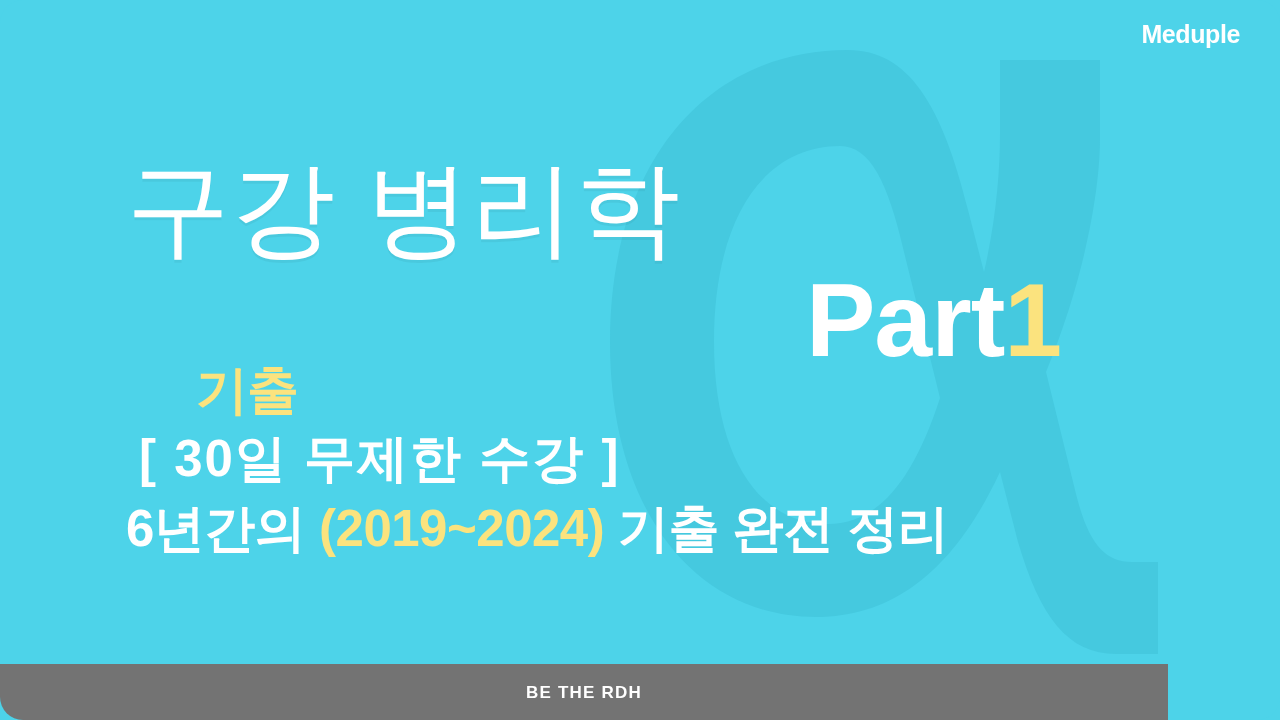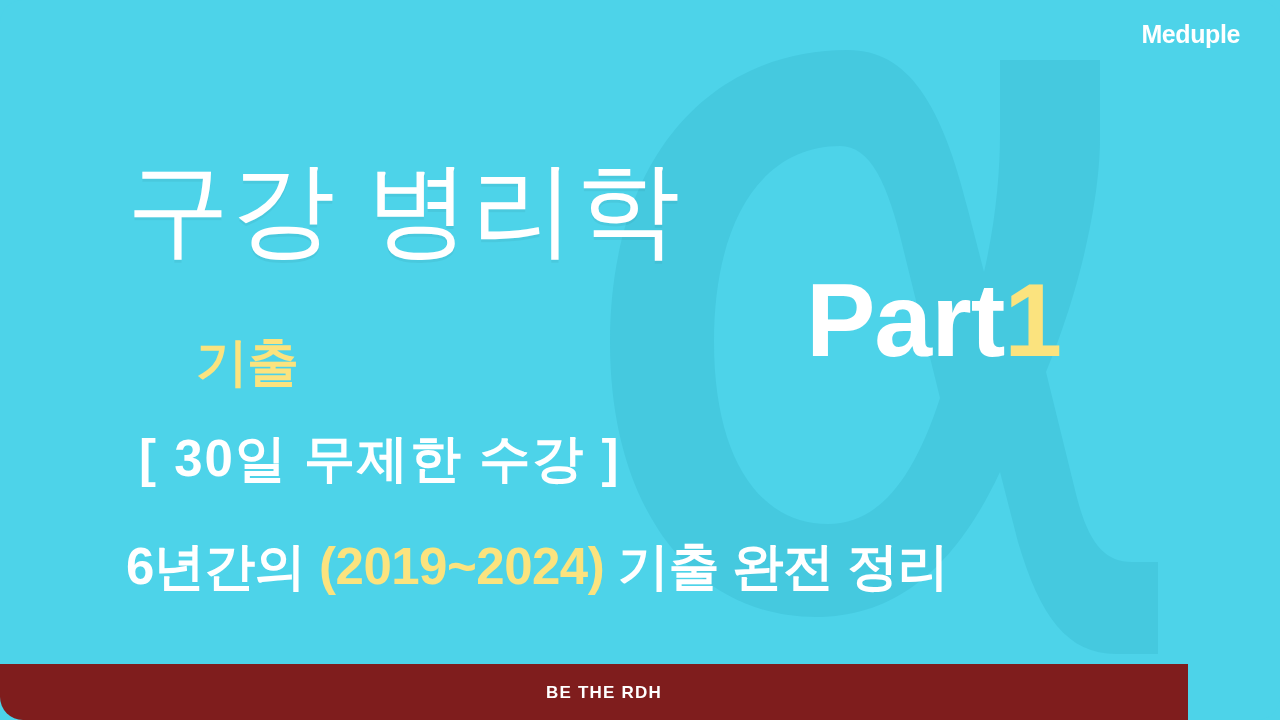--- a/index.html
+++ b/index.html
@@ -73,21 +73,21 @@
     font-weight: normal;
     letter-spacing: 1px;
     line-height: 1.1;
     white-space: nowrap;
     text-shadow: 0 3px 0 rgba(0,0,0,0.045);
   }
 
   .line-sub {
     position: absolute;
     left: 196px;
-    top: 272px;
+    top: 300px;
     height: 126px;
     display: flex;
     align-items: flex-end;
     white-space: nowrap;
     line-height: 1;
   }
   .sub-small {
     color: #fbe37e;
     font-size: 52px;
     font-weight: bold;
@@ -129,38 +129,36 @@
 
   .line-range {
     position: absolute;
     left: 126px;
     top: 500px;
     font-size: 51px;
     font-weight: bold;
     letter-spacing: -0.5px;
     line-height: 1.15;
     white-space: nowrap;
-    margin-top: 38px;
   }
   .range-white { color: #ffffff; }
   .range-accent { color: #fbe37e; }
 
   
   .footer-band {
     position: absolute;
     left: 0;
     bottom: 0;
     width: 1168px;
     height: 56px;
-    background: #7f1d1d;
+    background: #737373;
     z-index: 4;
     display: flex;
     align-items: center;
     justify-content: center;
-    padding-left: 20px;
   }
   .footer-text {
     color: #ffffff;
     font-size: 17px;
     font-weight: bold;
     letter-spacing: 1.2px;
     line-height: 1;
     white-space: nowrap;
   }
 </style>

